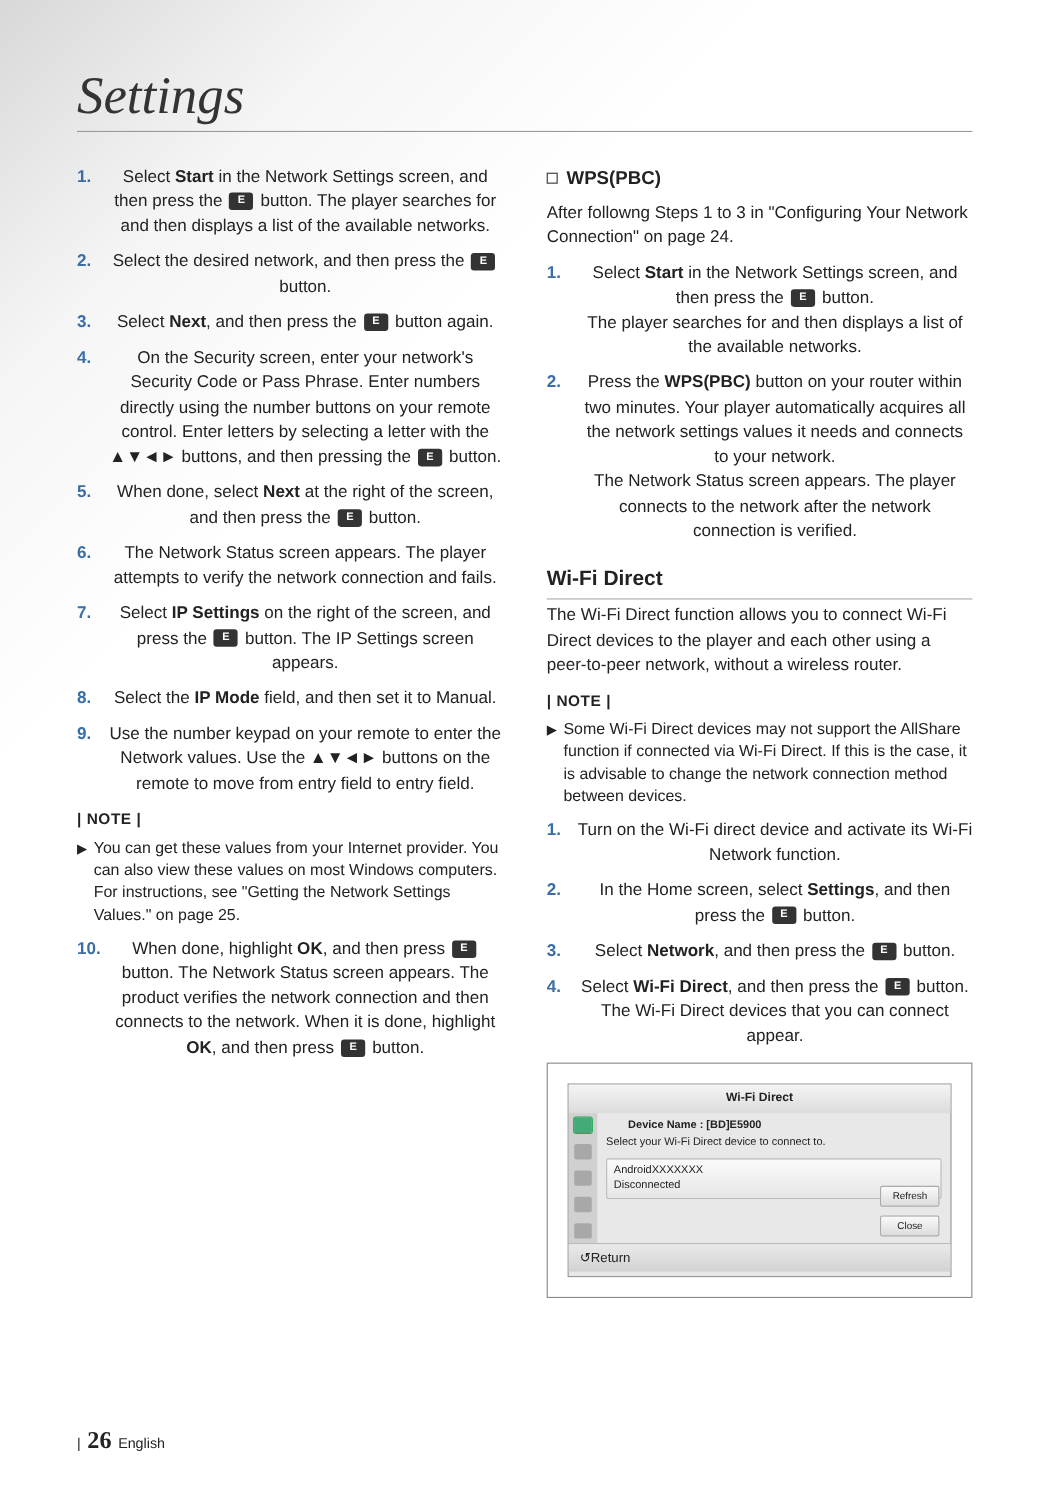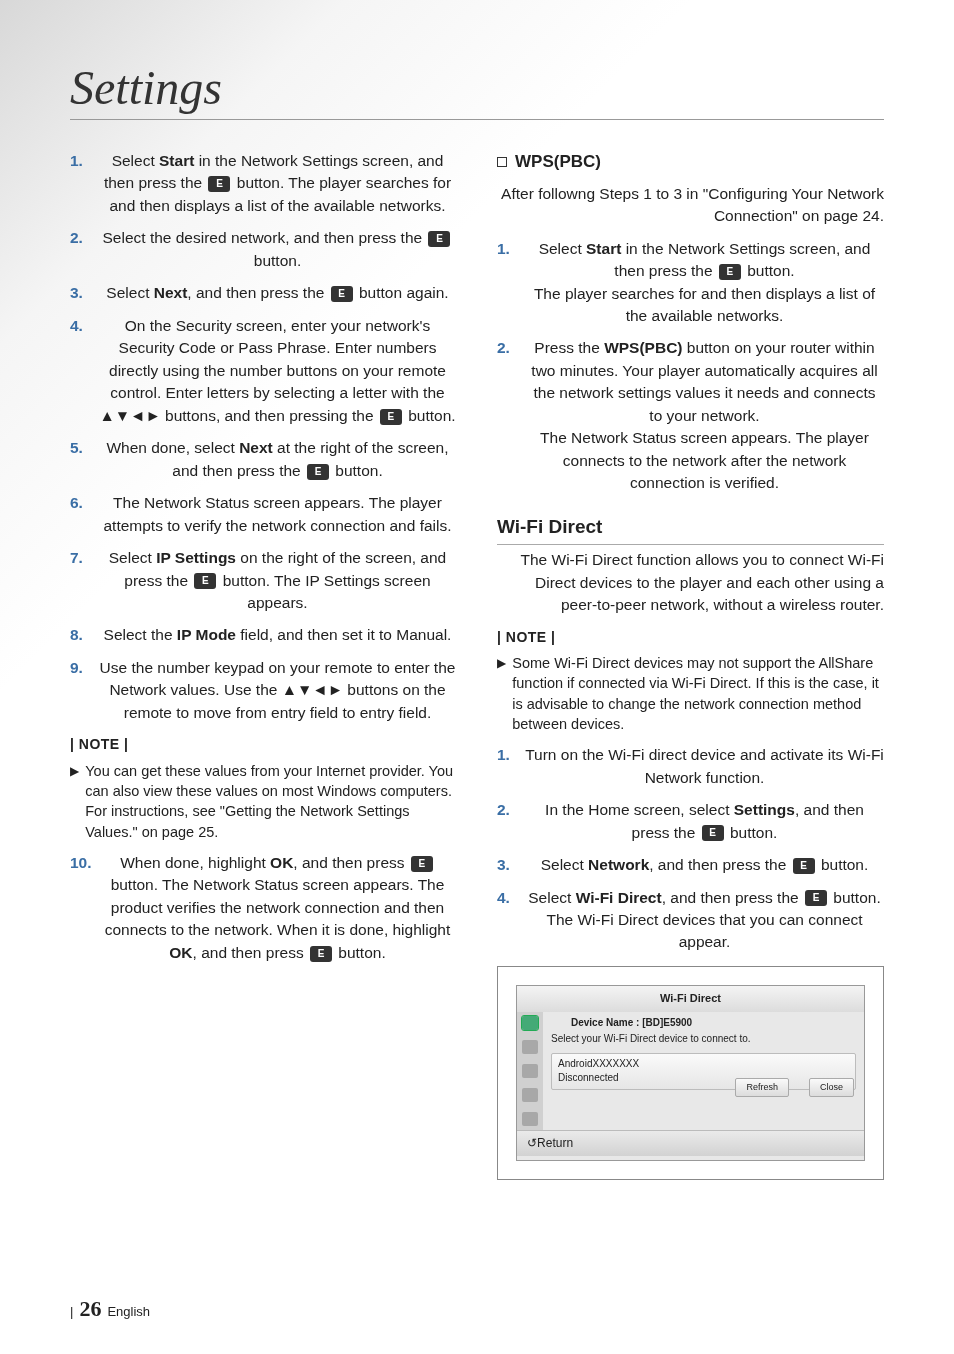--- a/index.html
+++ b/index.html
@@ -91,21 +91,21 @@
     border: 1.5px solid #333;
     margin-right: 8px;
   }
   .section-heading {
     font-weight: bold;
     font-size: 19px;
     margin: 18px 0 4px 0;
     padding-bottom: 4px;
     border-bottom: 1px solid #aaa;
   }
-  .para { margin-bottom: 10px; text-align: right; }
+  .para { margin-bottom: 10px; }
 
   
   .dialog-wrap {
     border: 1px solid #888;
     padding: 18px;
     margin-top: 12px;
     background: #fff;
   }
   .dialog {
     background: #e8e8e8;
@@ -146,21 +146,21 @@
     padding: 3px 6px;
     border: 1px solid #bcbcbc;
     border-radius: 2px;
     margin-bottom: 32px;
     flex-direction: column;
   }
   .dialog-btns {
     position: absolute;
     right: 10px;
     top: 92px;
-    display: flex; flex-direction: row; gap: 20px;
+    display: flex; flex-direction: column; gap: 8px;
   }
   .dbtn {
     font-size: 9px;
     padding: 2px 10px;
     background: linear-gradient(#fafafa,#dcdcdc);
     border: 1px solid #aaa;
     border-radius: 2px;
     text-align: center;
   }
   .dialog-footer {

